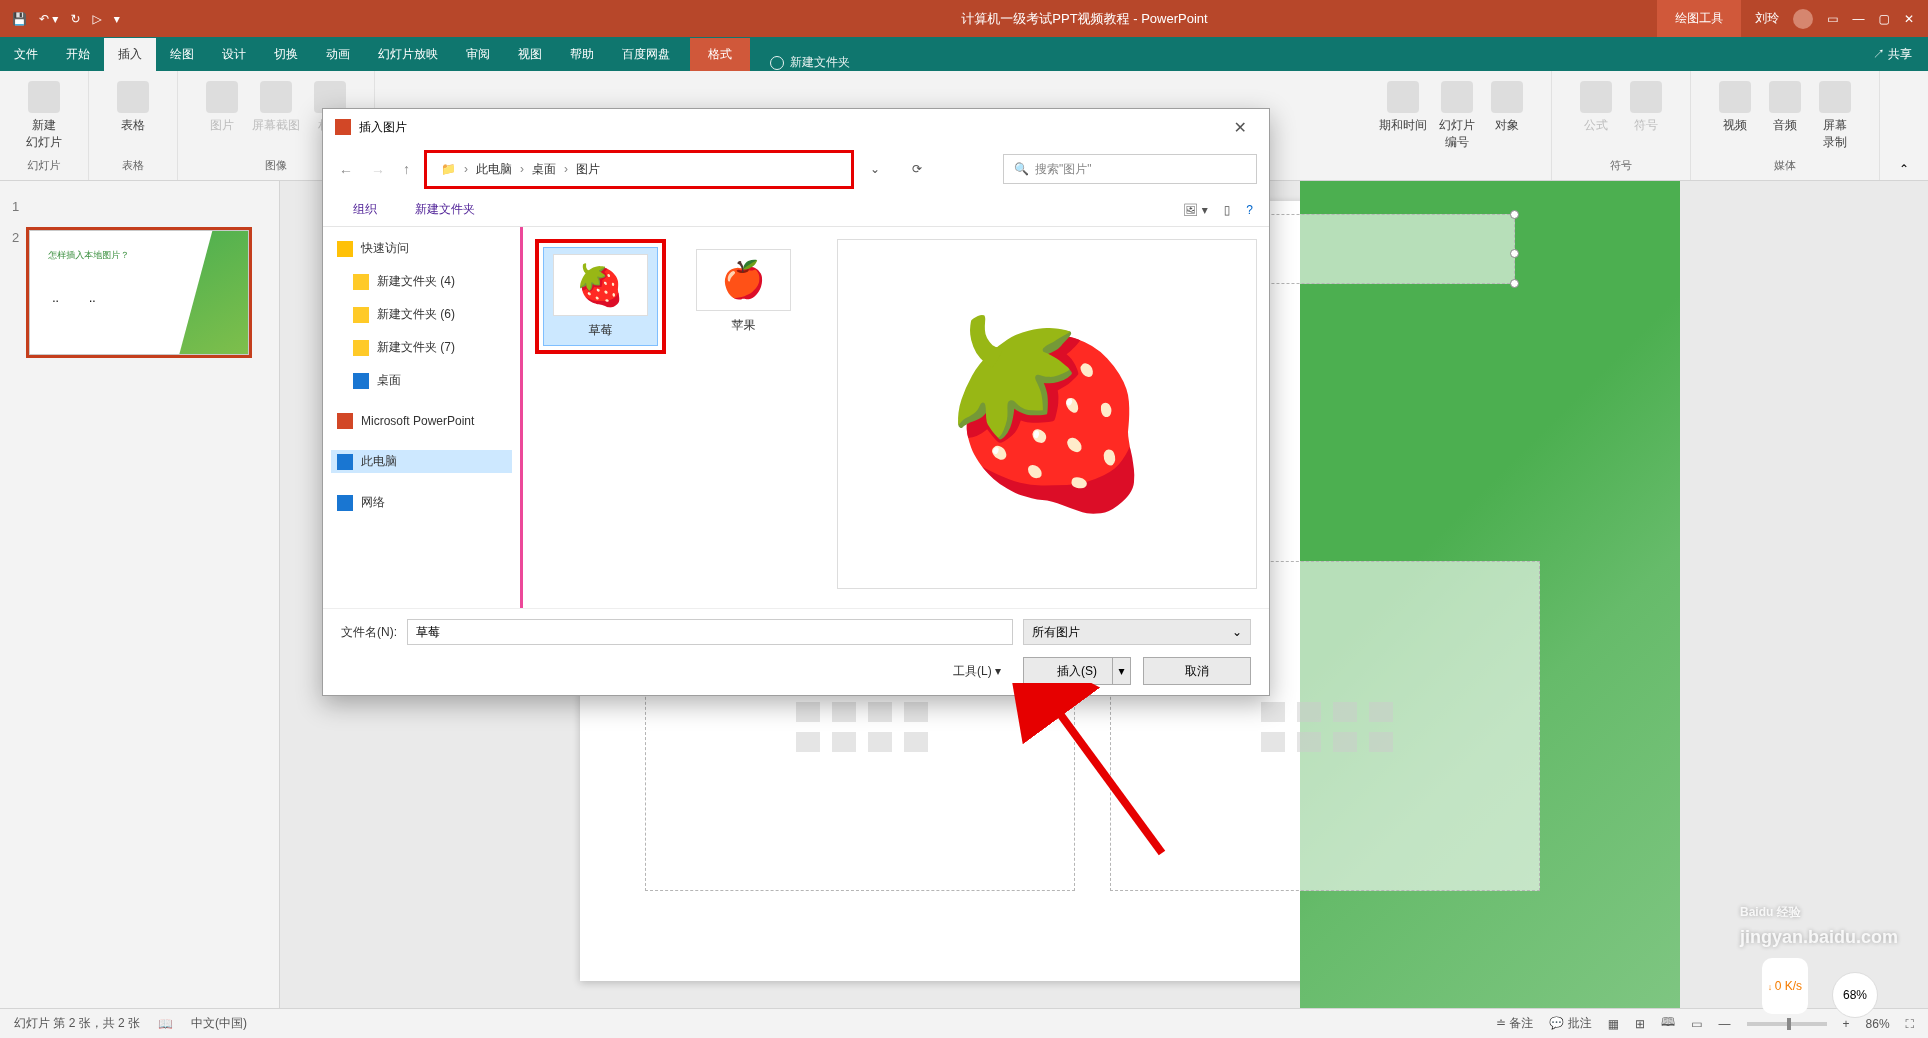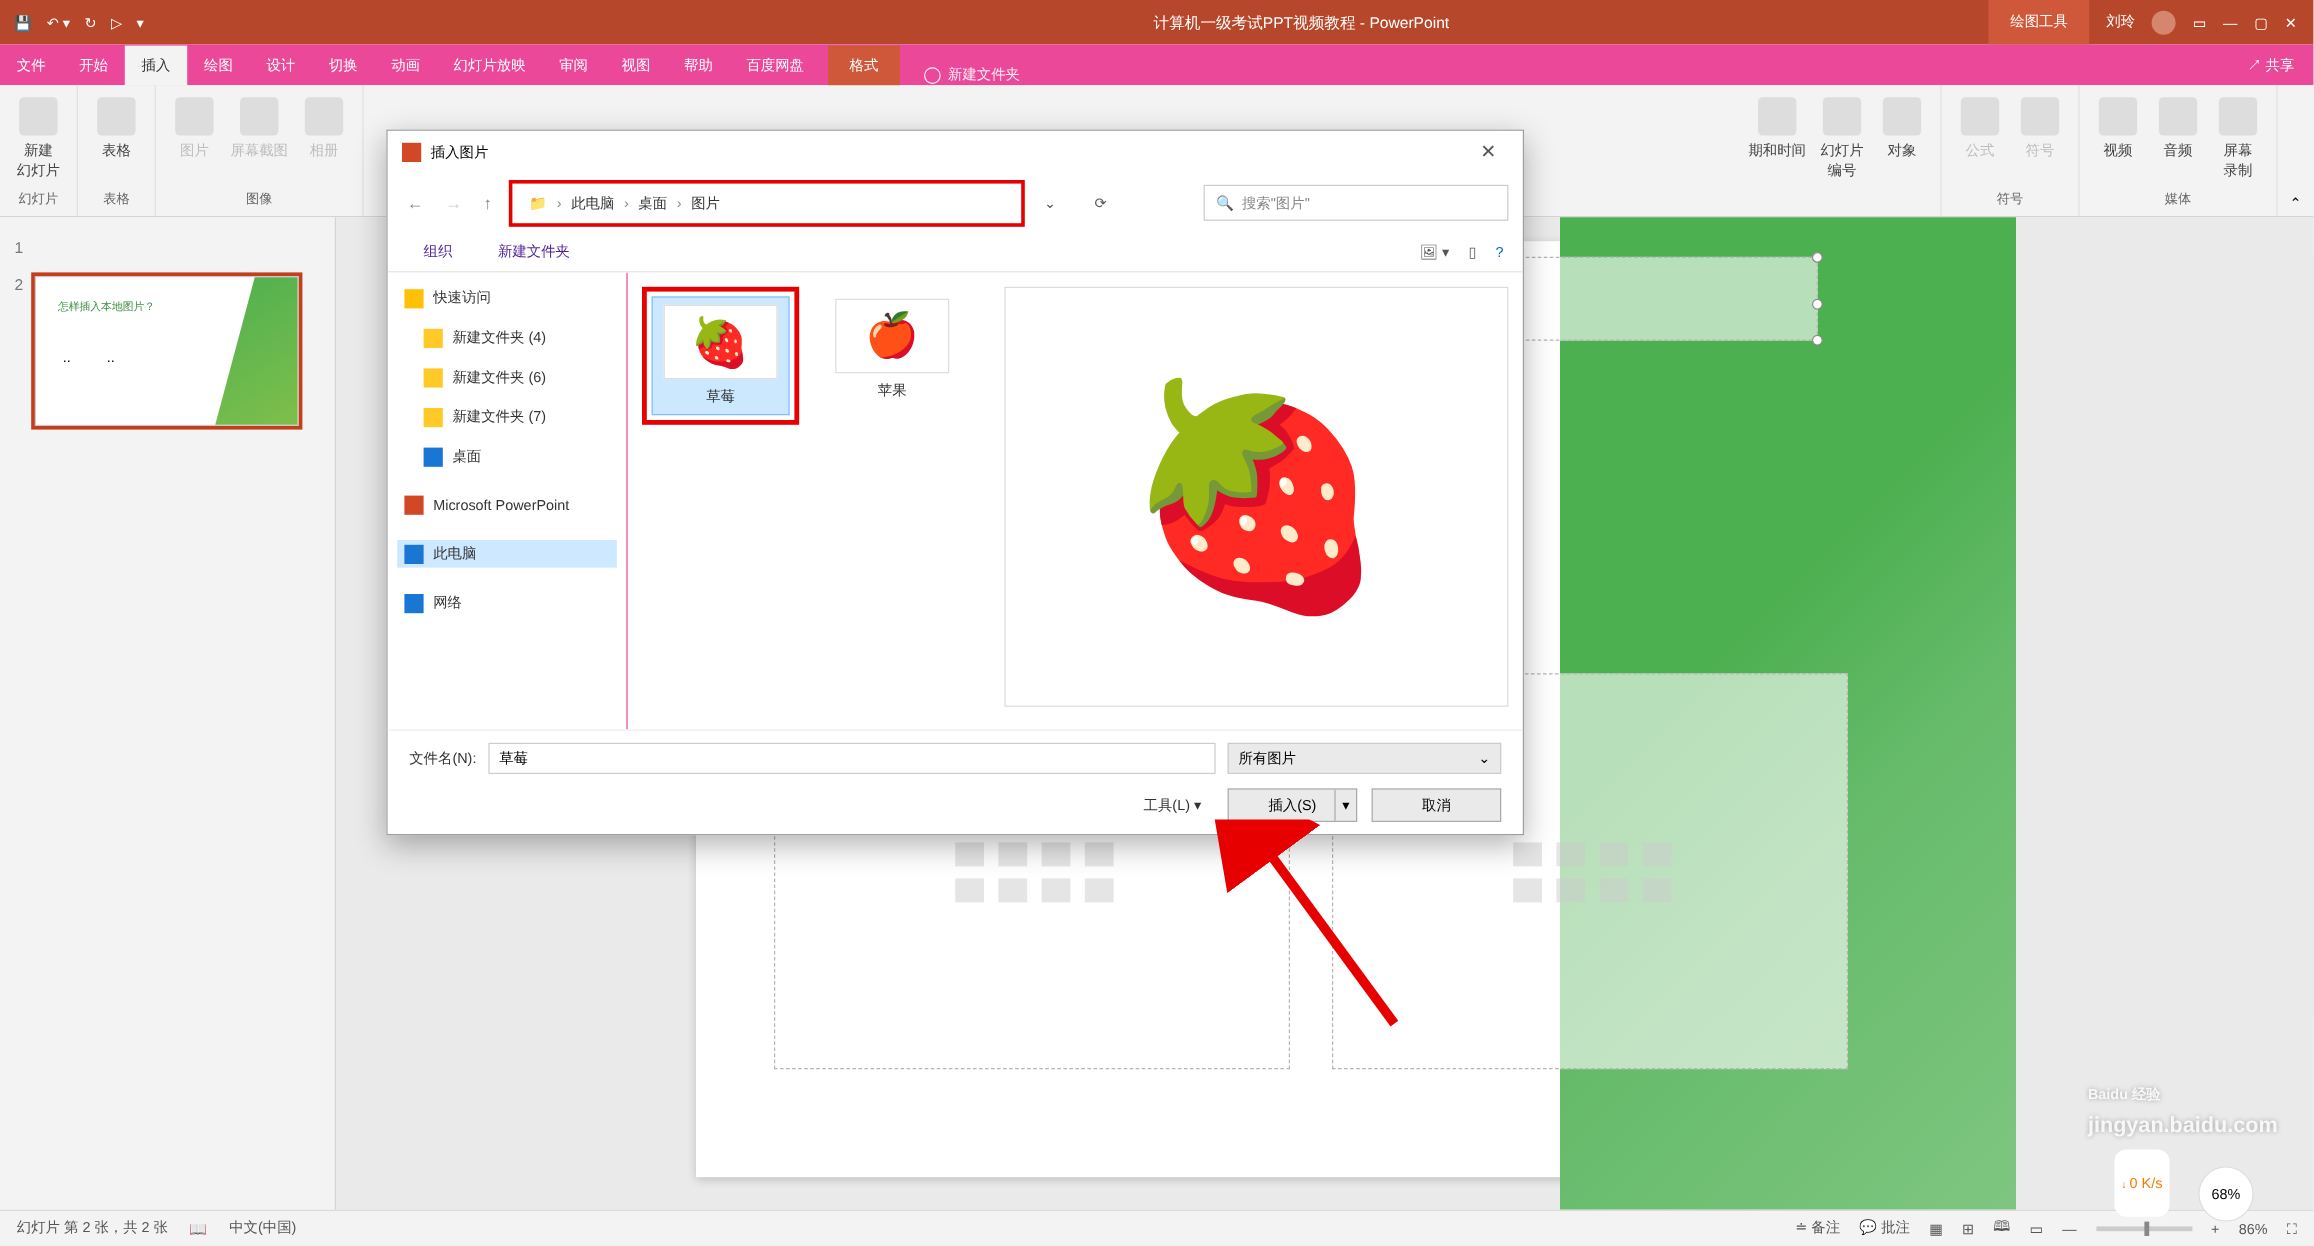--- a/index.html
+++ b/index.html
@@ -3,29 +3,29 @@
 <meta charset="utf-8">
 <style>
 *{margin:0;padding:0;box-sizing:border-box;font-family:"Microsoft YaHei",sans-serif;font-size:12px;}
 body{width:1928px;height:1038px;background:#f3f3f3;overflow:hidden;position:relative;}
 .titlebar{background:#b7472a;height:37px;display:flex;align-items:center;color:#fff;}
 .titlebar .left-icons{display:flex;gap:12px;padding:0 12px;align-items:center;}
 .titlebar .title{flex:1;text-align:center;font-size:13px;}
 .titlebar .context-tab{background:#d0583a;padding:0 18px;height:37px;line-height:37px;margin-left:-380px;}
 .titlebar .right{display:flex;align-items:center;gap:14px;padding:0 14px;}
 .titlebar .avatar{width:20px;height:20px;border-radius:50%;background:#d6866f;}
-.tabbar{background:#ec4899;height:34px;display:flex;align-items:flex-end;color:#fff;}
+.tabbar{background:#0f766e;height:34px;display:flex;align-items:flex-end;color:#fff;}
 .tabbar .tab{padding:8px 14px;cursor:pointer;}
 .tabbar .tab.active{background:#f3f3f3;color:#333;}
 .tabbar .context{background:#d0583a;padding:8px 18px;margin-left:6px;}
 .tabbar .search{margin-left:20px;display:flex;align-items:center;gap:6px;opacity:.9;}
 .tabbar .light{display:inline-block;width:14px;height:14px;border:1.5px solid #fff;border-radius:50%;position:relative;}
 .tabbar .share{margin-left:auto;padding:8px 16px;}
 .ribbon{background:#f3f3f3;height:110px;display:flex;border-bottom:1px solid #d4d4d4;}
-.ribbon .group{display:flex;flex-direction:column;align-items:center;padding:4px 12px;border-right:1px solid #e1e1e1;justify-content:space-between;}
+.ribbon .group{display:flex;flex-direction:column;align-items:center;padding:4px 24px;border-right:1px solid #e1e1e1;justify-content:space-between;}
 .ribbon .group .row{display:flex;gap:10px;align-items:flex-start;padding-top:6px;}
 .ribbon .item{display:flex;flex-direction:column;align-items:center;gap:4px;color:#444;min-width:40px;}
 .ribbon .item.greyed{color:#bdbdbd;}
 .ribbon .icon{width:32px;height:32px;background:#ddd;border-radius:4px;}
 .ribbon .glabel{color:#666;font-size:11px;padding-bottom:3px;}
 .workspace{display:flex;height:calc(100% - 37px - 34px - 110px - 30px);}
 .thumbs{width:280px;border-right:1px solid #d4d4d4;padding:10px 0;background:#f3f3f3;}
 .thumb-row{display:flex;align-items:flex-start;padding:8px 12px;gap:10px;}
 .thumb-num{color:#777;font-size:13px;}
 .thumb{width:220px;height:125px;background:#fff;border:1px solid #c9c9c9;position:relative;overflow:hidden;}
@@ -56,21 +56,21 @@
 .dlg-nav .path-box{border:3px solid #e60000;padding:8px 14px;display:flex;align-items:center;gap:8px;width:430px;}
 .dlg-nav .bc{color:#333;}
 .dlg-nav .chev{color:#888;}
 .dlg-nav .refresh{padding:6px;color:#555;margin-left:10px;}
 .dlg-nav .dropdown-chev{padding:6px;color:#555;}
 .dlg-nav .search{margin-left:auto;flex:0 0 254px;height:30px;border:1px solid #ccc;display:flex;align-items:center;padding:0 10px;color:#888;gap:6px;}
 .dlg-toolbar{height:34px;border-bottom:1px solid #e5e5e5;display:flex;align-items:center;padding:0 16px;gap:24px;}
 .dlg-toolbar .link{color:#4c1d95;margin-left:14px;}
 .dlg-toolbar .right{margin-left:auto;display:flex;gap:16px;color:#555;align-items:center;}
 .dlg-body{flex:1;display:flex;overflow:hidden;}
-.tree{width:200px;border-right:1px solid #ec4899;padding:10px 8px;display:flex;flex-direction:column;gap:10px;}
+.tree{width:200px;border-right:3px solid #ec4899;padding:10px 8px;display:flex;flex-direction:column;gap:10px;}
 .tree .node{display:flex;align-items:center;gap:8px;padding:3px 6px;color:#333;}
 .tree .node.selected{background:#cde8ff;}
 .tree .icon{width:16px;height:16px;}
 .tree .star{background:#ffc107;}
 .tree .folder{background:#ffca28;}
 .tree .desktop{background:#1976d2;}
 .tree .pc{background:#1976d2;}
 .tree .net{background:#1976d2;}
 .tree .pp{background:#d24726;}
 .main-pane{flex:1;display:flex;padding:12px;gap:20px;}

